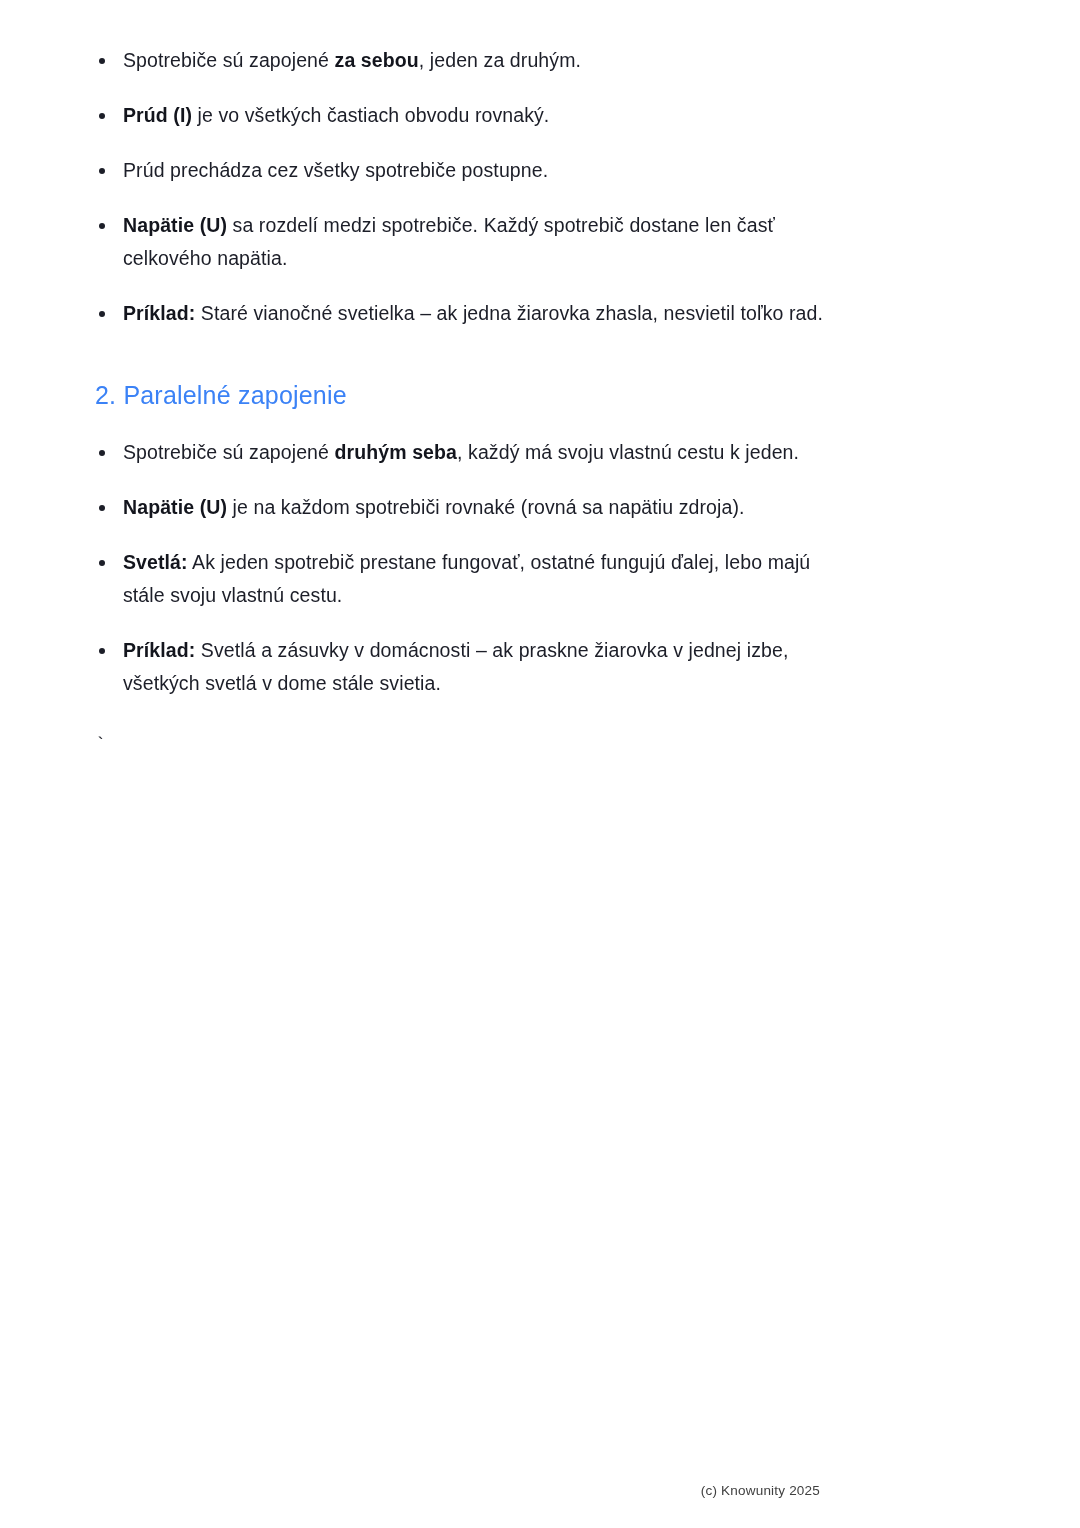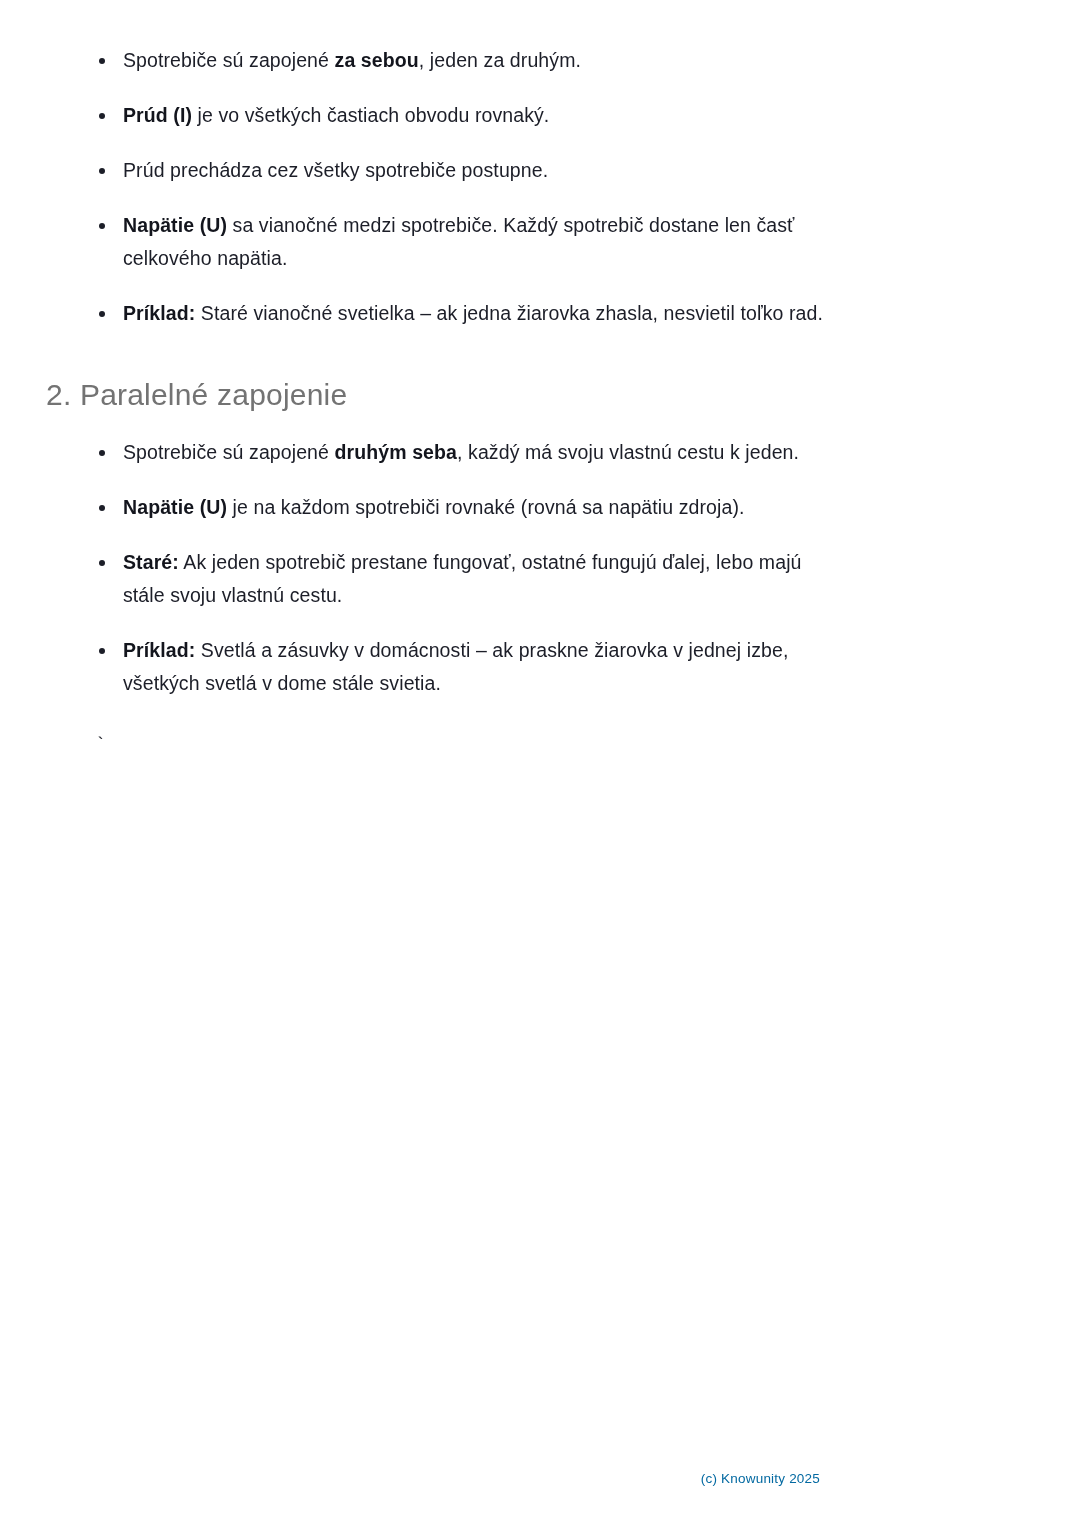--- a/index.html
+++ b/index.html
@@ -67,44 +67,44 @@
     background: #1c1e28;
   }
   ul.bullets li b,
   ul.bullets li strong {
     font-weight: 700;
     color: #13151d;
   }
 
   .section-heading {
     margin: 48px 0 24px 0;
-    padding-left: 46px;
-    font-size: 30px;
+    padding-left: 95px;
+    font-size: 25px;
     line-height: 34px;
     font-weight: 400;
-    color: #737373;
+    color: #3b82f6;
     letter-spacing: 0.2px;
   }
 
   .tick-mark {
     margin: 34px 0 0 0;
     padding-left: 95px;
     font-size: 18px;
     line-height: 22px;
     color: #23252e;
     font-family: "Liberation Mono", "DejaVu Sans Mono", monospace;
   }
 
   .footer {
     position: absolute;
     right: 68px;
-    bottom: 40px;
+    bottom: 28px;
     font-size: 13.5px;
     line-height: 18px;
-    color: #0369a1;
+    color: #404040;
     letter-spacing: 0.2px;
     white-space: nowrap;
   }
 </style>
 </head>
 <body>
 
 <div class="page">
 
   <div class="side-band"></div>
@@ -115,38 +115,38 @@
       <li>
         <span>Spotrebiče sú zapojené </span><b>za sebou</b><span>, jeden za druhým.</span>
       </li>
       <li>
         <b>Prúd (I)</b><span> je vo všetkých častiach obvodu rovnaký.</span>
       </li>
       <li>
         <span>Prúd prechádza cez všetky spotrebiče postupne.</span><span></span>
       </li>
       <li>
-        <b>Napätie (U)</b><span> sa vianočné medzi spotrebiče. Každý spotrebič dostane len časť celkového napätia.</span>
+        <b>Napätie (U)</b><span> sa rozdelí medzi spotrebiče. Každý spotrebič dostane len časť celkového napätia.</span>
       </li>
       <li>
         <b>Príklad:</b><span> Staré vianočné svetielka – ak jedna žiarovka zhasla, nesvietil toľko rad.</span>
       </li>
     </ul>
 
     <h2 class="section-heading">2. Paralelné zapojenie</h2>
 
     <ul class="bullets">
       <li>
         <span>Spotrebiče sú zapojené </span><b>druhým seba</b><span>, každý má svoju vlastnú cestu k jeden.</span>
       </li>
       <li>
         <b>Napätie (U)</b><span> je na každom spotrebiči rovnaké (rovná sa napätiu zdroja).</span>
       </li>
       <li>
-        <b>Staré:</b><span> Ak jeden spotrebič prestane fungovať, ostatné fungujú ďalej, lebo majú stále svoju vlastnú cestu.</span>
+        <b>Svetlá:</b><span> Ak jeden spotrebič prestane fungovať, ostatné fungujú ďalej, lebo majú stále svoju vlastnú cestu.</span>
       </li>
       <li>
         <b>Príklad:</b><span> Svetlá a zásuvky v domácnosti – ak praskne žiarovka v jednej izbe, všetkých svetlá v dome stále svietia.</span>
       </li>
     </ul>
 
     <div class="tick-mark">`</div>
 
   </div>
 

